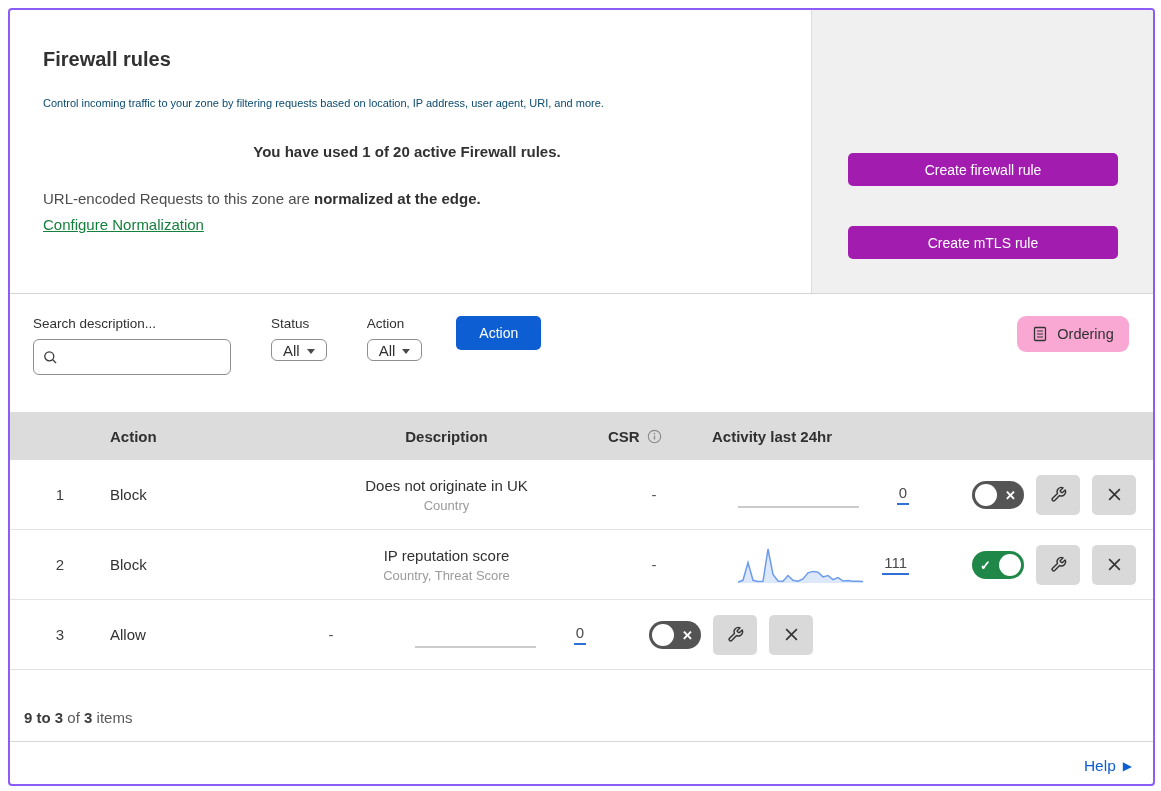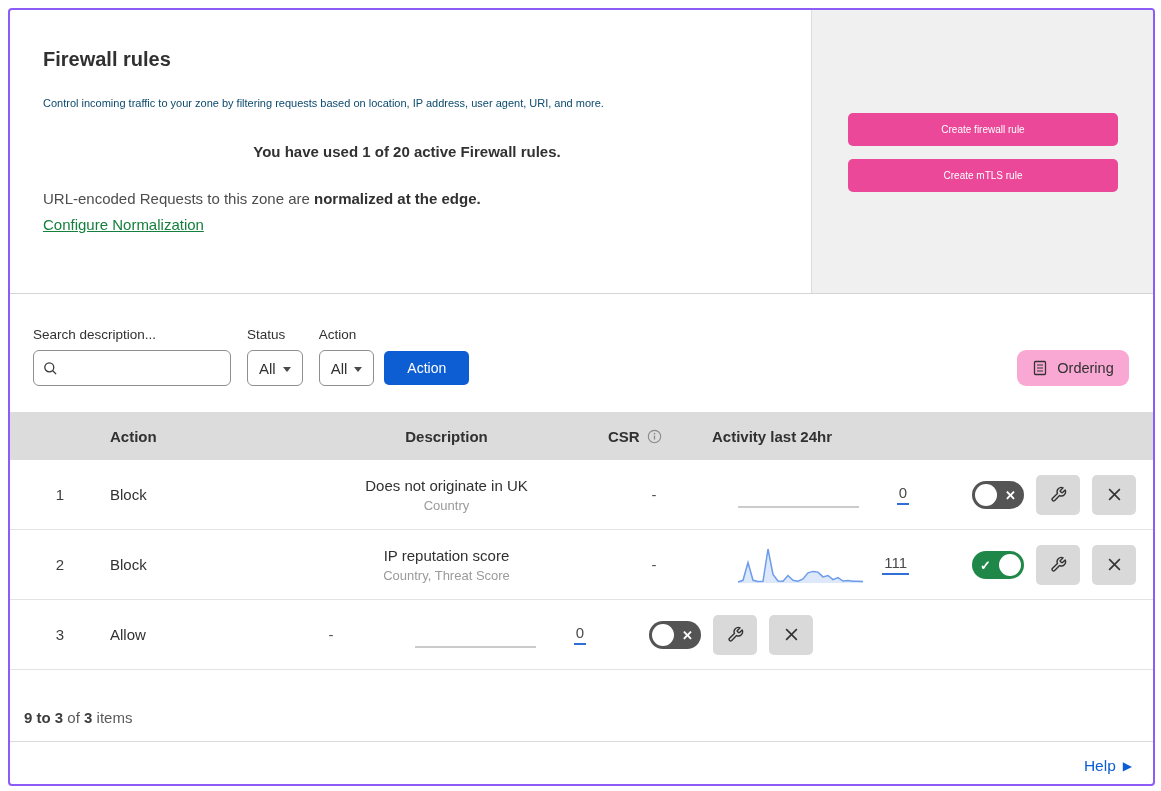--- a/index.html
+++ b/index.html
@@ -13,33 +13,33 @@
   .top-left { flex: 1; padding: 30px 40px 0 33px; }
   .page-title { font-size: 20px; font-weight: 600; color: #313131; margin: 8px 0 19px; }
   .page-desc { font-size: 11px; color: #0c4a6e; line-height: 26px; max-width: 720px; }
   .usage-note { font-size: 15px; font-weight: bold; color: #313131; margin-top: 27px; text-align: center; }
   .norm-line { font-size: 15px; color: #4d4d4d; margin-top: 30px; }
   .norm-line b { color: #313131; }
   .norm-link { display: inline-block; margin-top: 9px; font-size: 15px;
     color: #15803d; text-decoration: underline; cursor: pointer; }
   .top-right { width: 342px; background: #f0f0f0; border-left: 1px solid #dcdcdc;
     padding: 103px 36px 0; }
-  .blue-btn { display: block; width: 270px; height: 33px; background: #ec4899; color: #fff;
-    font-size: 10px; font-family: "Liberation Sans", sans-serif; border: none;
-    border-radius: 5px; margin-bottom: 13px; cursor: pointer; }
-
-  
-  .filters { height: 118px; padding: 22px 24px 26px 23px; display: flex; align-items: flex-end; }
+  .blue-btn { display: block; width: 270px; height: 33px; background: #a21caf; color: #fff;
+    font-size: 14px; font-family: "Liberation Sans", sans-serif; border: none;
+    border-radius: 5px; margin-bottom: 13px; cursor: pointer; margin-top: 40px; }
+
+  
+  .filters { height: 118px; padding: 22px 24px 26px 23px; display: flex; align-items: flex-start; gap: 24px; }
   .fgroup { display: flex; flex-direction: column; margin-right: 16px; }
   .flabel { font-size: 13.5px; color: #313131; margin-bottom: 8px; }
   .search-box { width: 198px; height: 36px; border: 1px solid #8e8e8e; border-radius: 6px;
     display: flex; align-items: center; padding: 0 9px; background: #fff; }
   .search-box input { border: none; outline: none; flex: 1; min-width: 0; font-size: 14px;
     margin-left: 7px; font-family: "Liberation Sans", sans-serif; }
-  .select { height: 36px; border: 1px solid #8e8e8e; border-radius: 6px; background: #fff;
+  .select { height: 22px; border: 1px solid #8e8e8e; border-radius: 6px; background: #fff;
     display: flex; align-items: center; justify-content: center; gap: 7px;
     padding: 0 11px; font-size: 15px; color: #313131; cursor: pointer; }
   .caret { width: 0; height: 0; border-left: 4.5px solid transparent;
     border-right: 4.5px solid transparent; border-top: 5.5px solid #4a4a4a; margin-top: 2px; }
   .search-btn { height: 34px; padding: 0 23px; background: #0d5dd3; color: #fff; border: none;
     border-radius: 5px; font-size: 14px; margin: 0 0 1px -6px; cursor: pointer;
     font-family: "Liberation Sans", sans-serif; }
   .ordering-btn { margin-left: auto; height: 36px; width: 112px; background: #f9a8d4;
     border: none; border-radius: 9px; font-size: 14.5px; color: #313131; cursor: pointer;
     display: flex; align-items: center; justify-content: center; gap: 9px;

